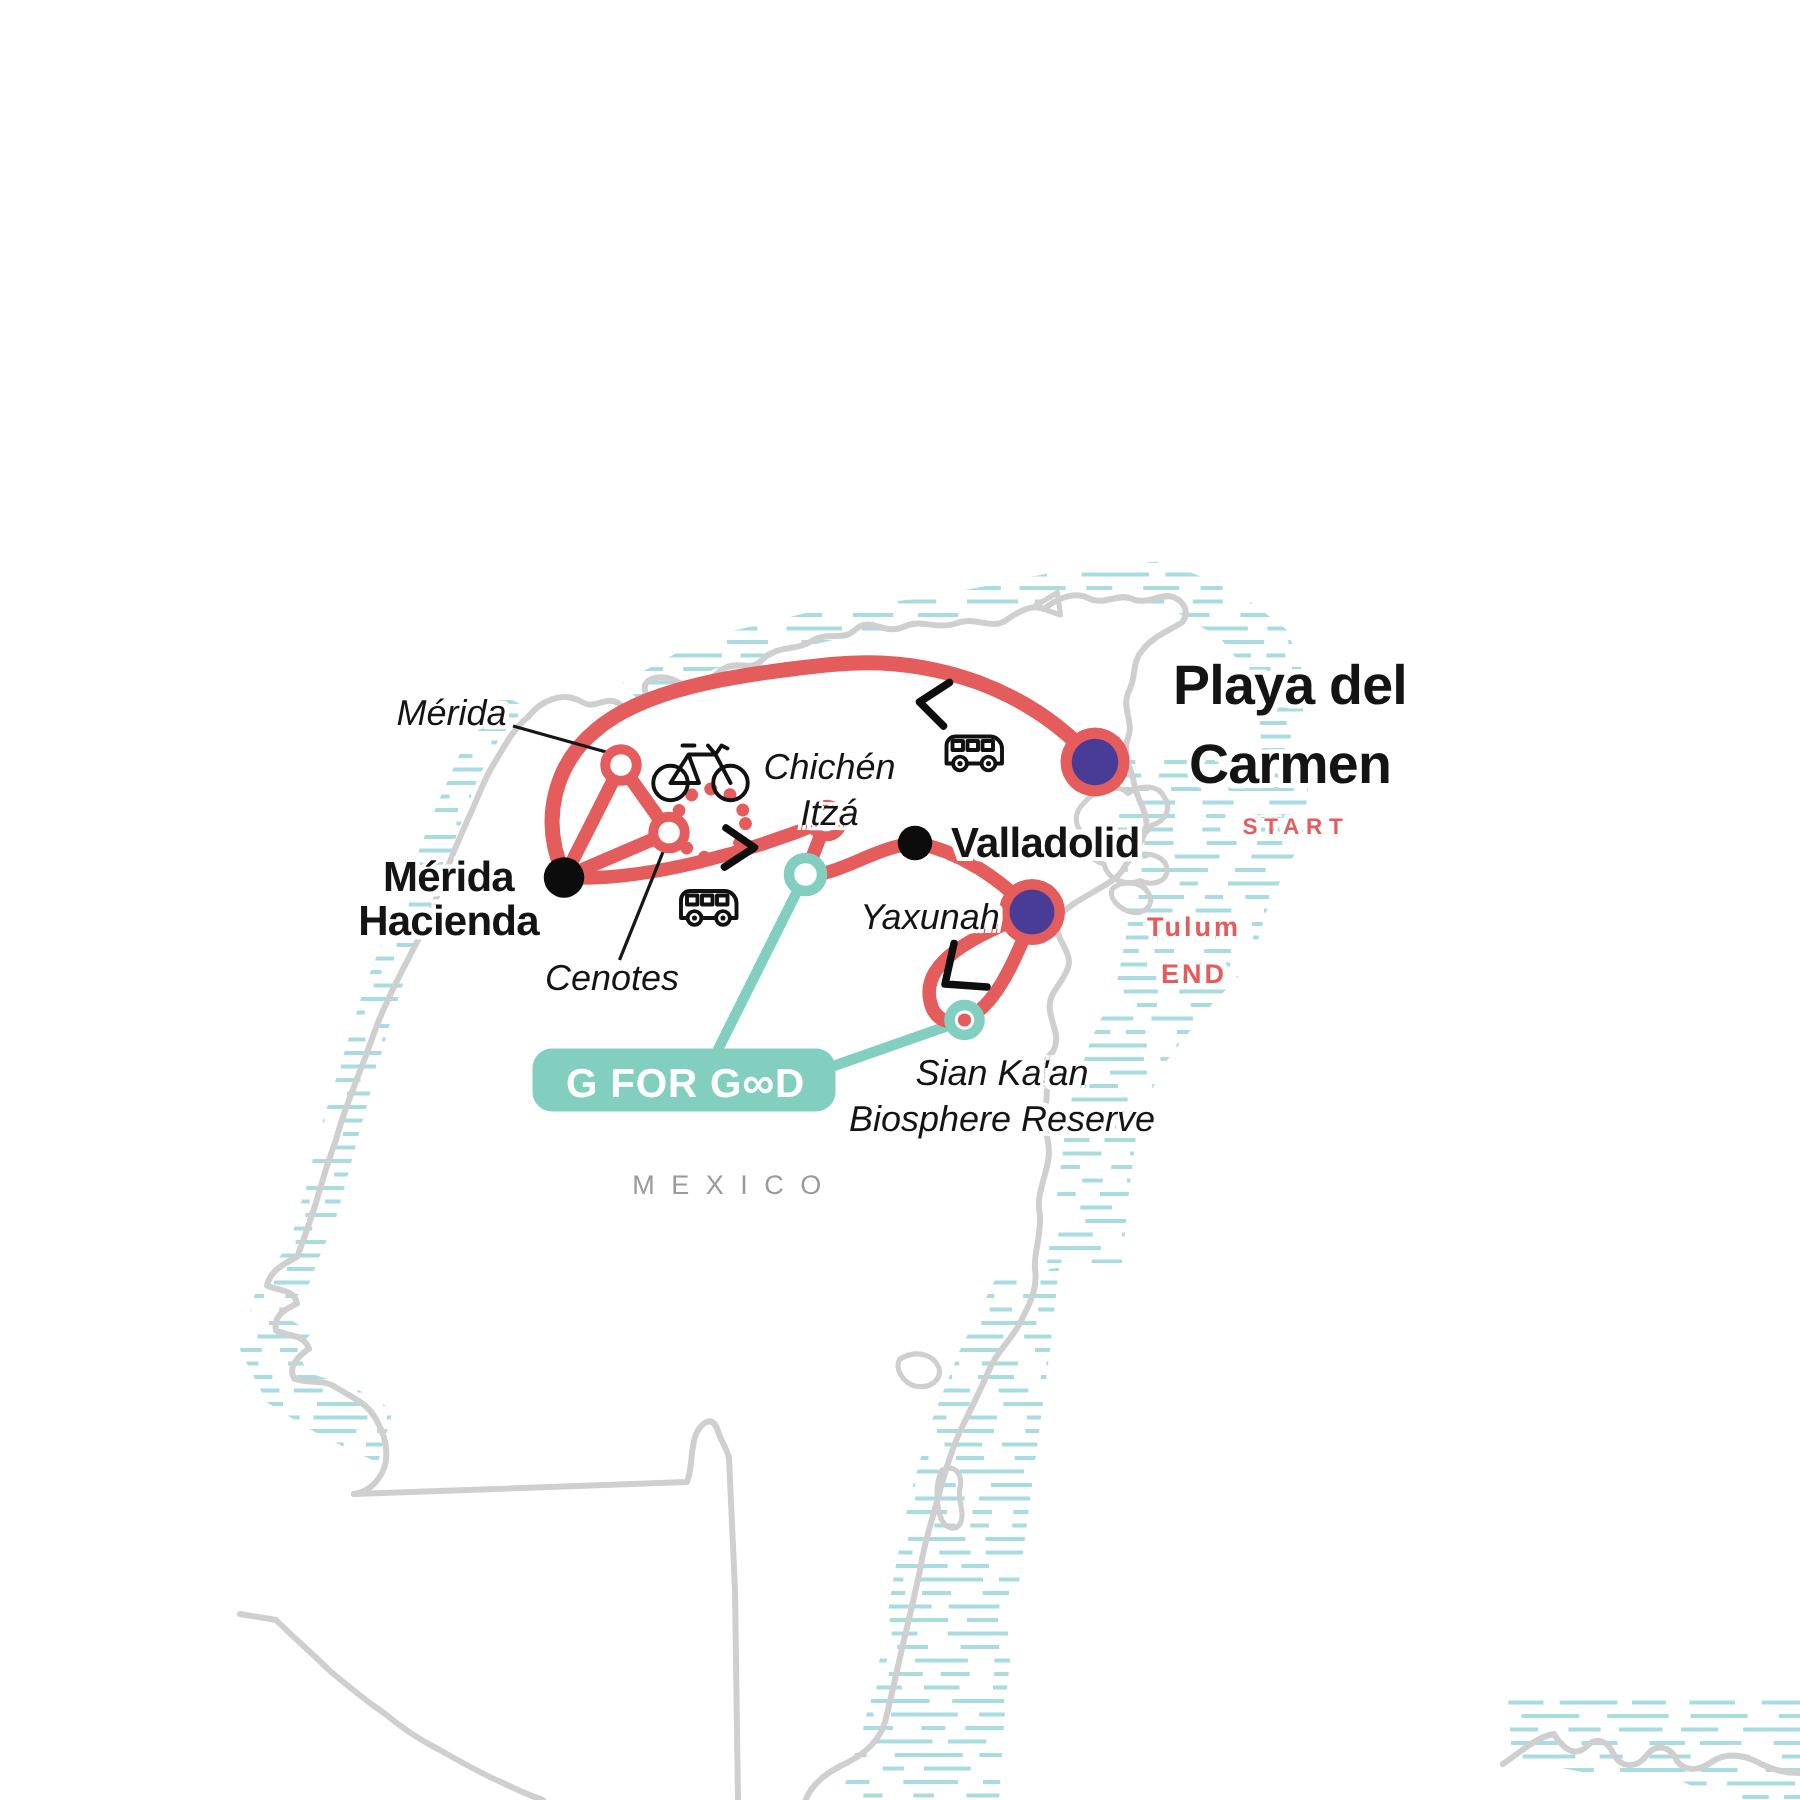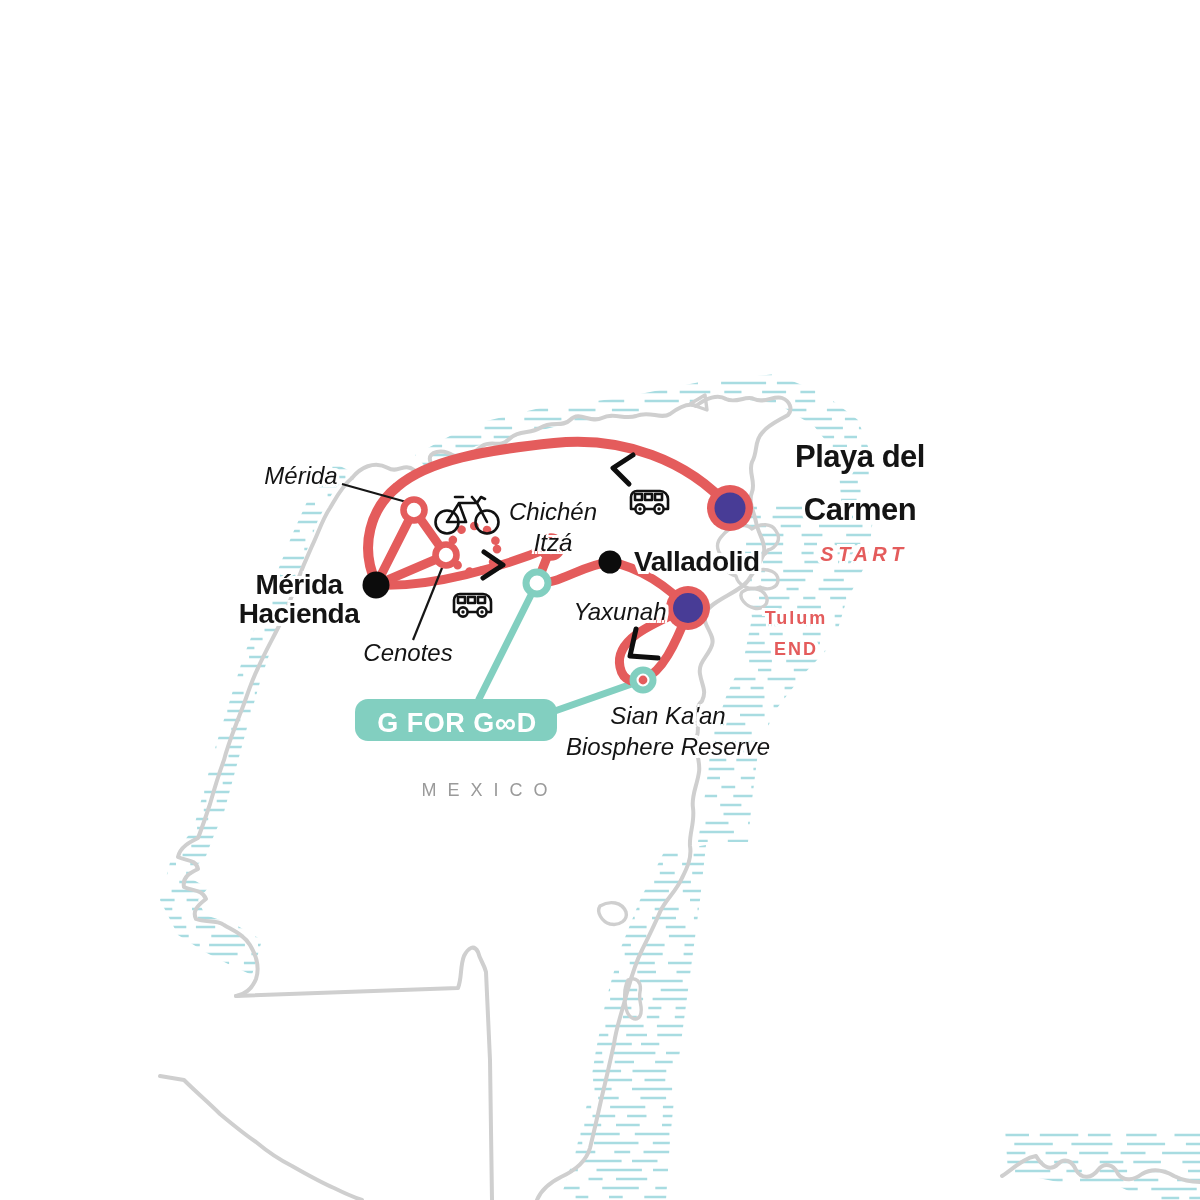--- a/index.html
+++ b/index.html
@@ -24,22 +24,22 @@
   .arrow{fill:none;stroke:#0e0e0e;stroke-width:5;stroke-linecap:round;stroke-linejoin:round;}
   .ink{fill:none;stroke:#111;stroke-width:2.6;stroke-linecap:round;stroke-linejoin:round;}
   .ink-fillw{fill:#fff;stroke:#111;stroke-width:2.6;}
   .badge-rect{fill:var(--teal,#82cfc0);}
 
   
   .lbl{position:absolute;white-space:nowrap;color:var(--ink,#141414);}
   .halo{text-shadow:-3px -3px 0 #fff,3px -3px 0 #fff,-3px 3px 0 #fff,3px 3px 0 #fff,
         -3px 0 0 #fff,3px 0 0 #fff,0 -3px 0 #fff,0 3px 0 #fff;}
   .ctr{transform:translateX(-50%);text-align:center;}
-  .title{font-size:31px;line-height:53px;font-weight:800;letter-spacing:-0.5px;}
-  .tag{color:var(--red,#e45c5c);font-weight:700;font-size:20px;letter-spacing:4.5px;font-style:italic;}
+  .title{font-size:37px;line-height:53px;font-weight:800;letter-spacing:-0.5px;}
+  .tag{color:var(--red,#e45c5c);font-weight:700;font-size:15px;letter-spacing:4.5px;}
   .endlbl{color:var(--red,#e45c5c);font-weight:700;font-size:18px;letter-spacing:2px;line-height:31px;}
   .city{font-weight:700;font-size:28px;line-height:29px;letter-spacing:-0.5px;}
   .poi{font-style:italic;font-size:24px;line-height:31px;}
   .country{color:var(--gray,#9a9a9a);font-size:18px;letter-spacing:11px;font-weight:400;}
   .badge-label{color:#ffffff;font-weight:700;font-size:27px;letter-spacing:0.5px;}
   .badge-label .inf{font-size:30px;font-weight:700;vertical-align:-1px;}
 </style>
 </head>
 <body>
 

